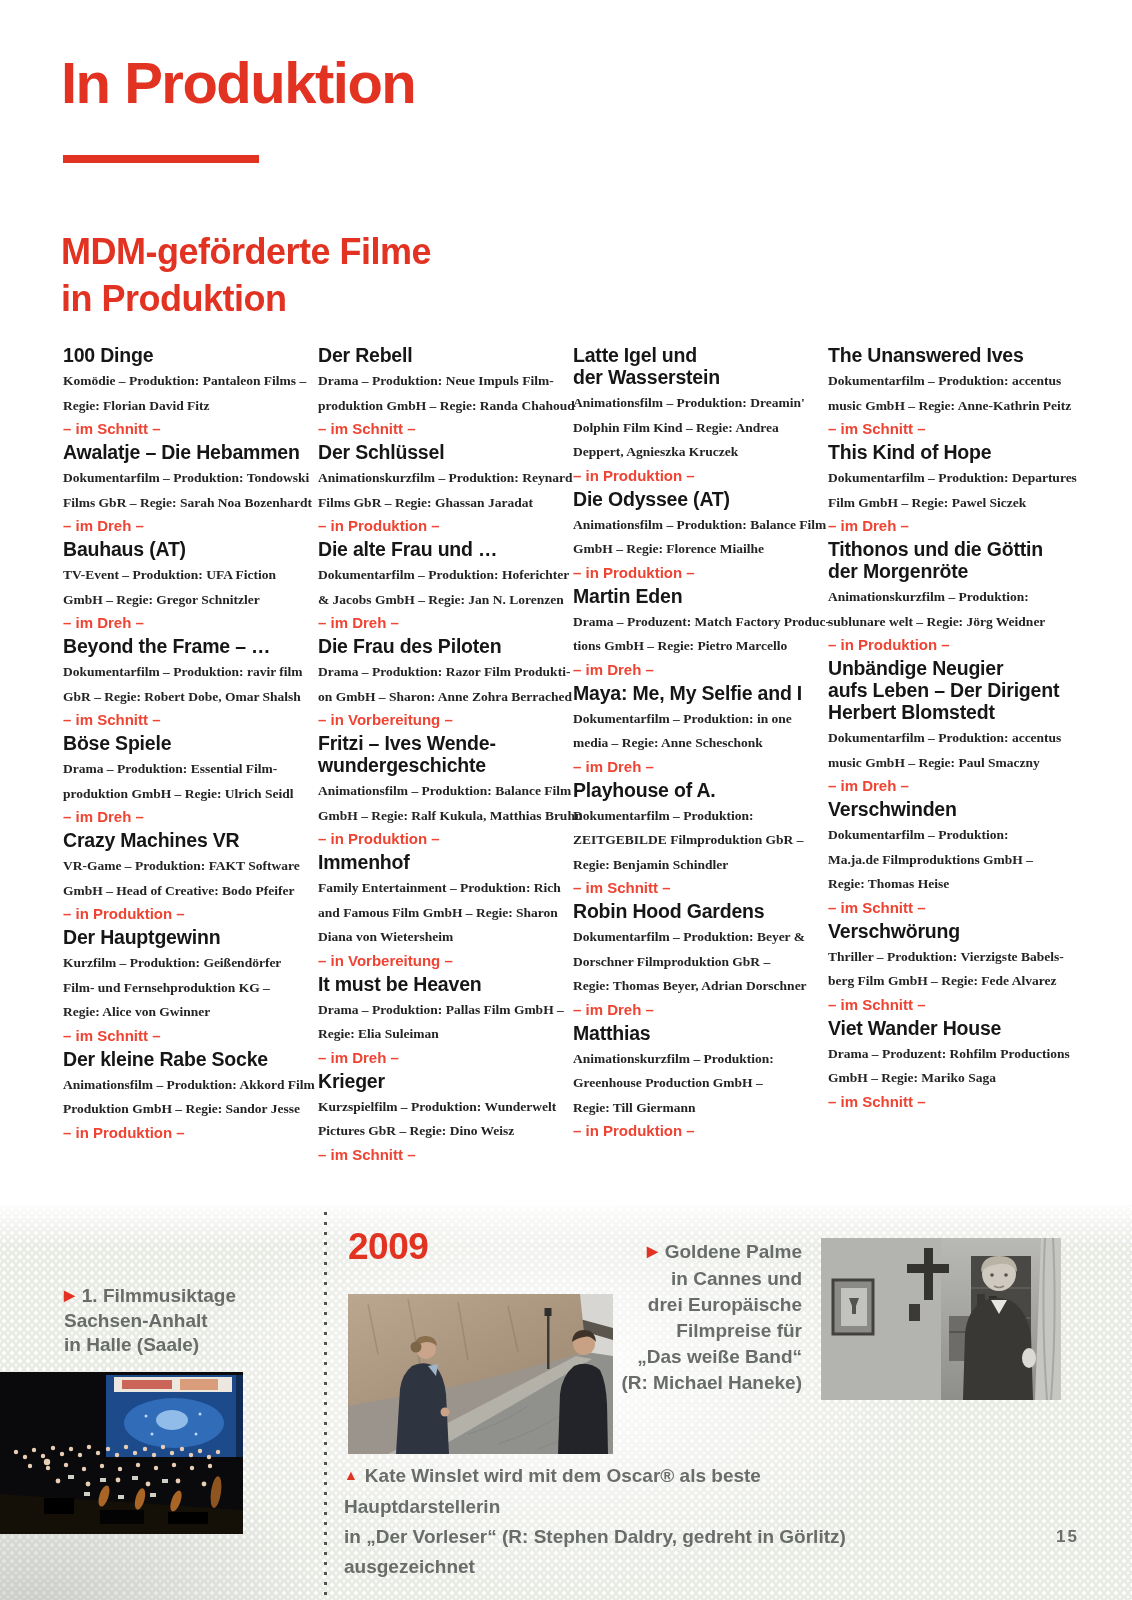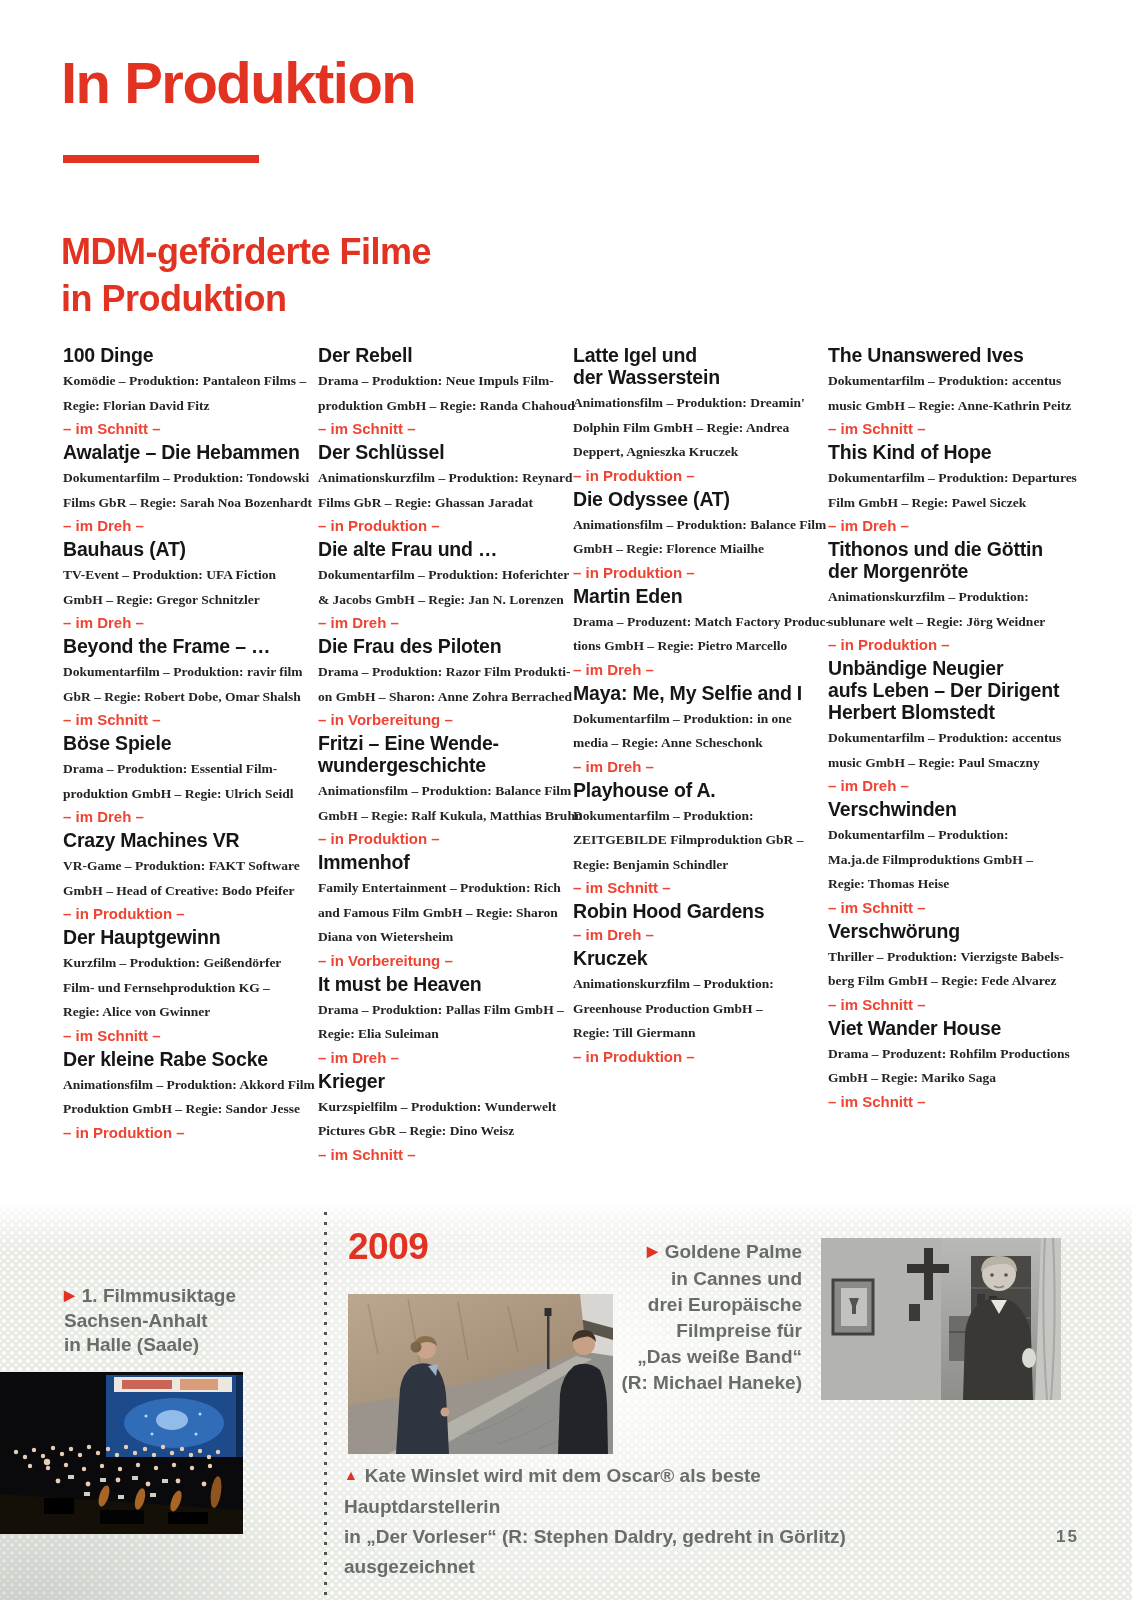--- a/index.html
+++ b/index.html
@@ -132,21 +132,21 @@
 &amp; Jacobs GmbH – Regie: Jan N. Lorenzen</p>
           <p class="f-status">– im Dreh –</p>
         </article>
         <article class="entry">
           <h3 class="f-title">Die Frau des Piloten</h3>
           <p class="f-info">Drama – Produktion: Razor Film Produkti-
 on GmbH – Sharon: Anne Zohra Berrached</p>
           <p class="f-status">– in Vorbereitung –</p>
         </article>
         <article class="entry">
-          <h3 class="f-title">Fritzi – Eine Wende-
+          <h3 class="f-title">Fritzi – Ives Wende-
 wundergeschichte</h3>
           <p class="f-info">Animationsfilm – Produktion: Balance Film
 GmbH – Regie: Ralf Kukula, Matthias Bruhn</p>
           <p class="f-status">– in Produktion –</p>
         </article>
         <article class="entry">
           <h3 class="f-title">Immenhof</h3>
           <p class="f-info">Family Entertainment – Produktion: Rich
 and Famous Film GmbH – Regie: Sharon
 Diana von Wietersheim</p>
@@ -163,21 +163,21 @@
           <p class="f-info">Kurzspielfilm – Produktion: Wunderwelt
 Pictures GbR – Regie: Dino Weisz</p>
           <p class="f-status">– im Schnitt –</p>
         </article>
       </div>
       <div class="films-col">
         <article class="entry">
           <h3 class="f-title">Latte Igel und
 der Wasserstein</h3>
           <p class="f-info">Animationsfilm – Produktion: Dreamin'
-Dolphin Film GmbH – Regie: Andrea
+Dolphin Film Kind – Regie: Andrea
 Deppert, Agnieszka Kruczek</p>
           <p class="f-status">– in Produktion –</p>
         </article>
         <article class="entry">
           <h3 class="f-title">Die Odyssee (AT)</h3>
           <p class="f-info">Animationsfilm – Produktion: Balance Film
 GmbH – Regie: Florence Miailhe</p>
           <p class="f-status">– in Produktion –</p>
         </article>
         <article class="entry">
@@ -194,24 +194,27 @@
         </article>
         <article class="entry">
           <h3 class="f-title">Playhouse of A.</h3>
           <p class="f-info">Dokumentarfilm – Produktion:
 ZEITGEBILDE Filmproduktion GbR –
 Regie: Benjamin Schindler</p>
           <p class="f-status">– im Schnitt –</p>
         </article>
         <article class="entry">
           <h3 class="f-title">Robin Hood Gardens</h3>
-          <p class="f-status">– im Dreh –</p>
-        </article>
-        <article class="entry">
-          <h3 class="f-title">Kruczek</h3>
+          <p class="f-info">Dokumentarfilm – Produktion: Beyer &amp;
+Dorschner Filmproduktion GbR –
+Regie: Thomas Beyer, Adrian Dorschner</p>
+          <p class="f-status">– im Dreh –</p>
+        </article>
+        <article class="entry">
+          <h3 class="f-title">Matthias</h3>
           <p class="f-info">Animationskurzfilm – Produktion:
 Greenhouse Production GmbH –
 Regie: Till Giermann</p>
           <p class="f-status">– in Produktion –</p>
         </article>
       </div>
       <div class="films-col">
         <article class="entry">
           <h3 class="f-title">The Unanswered Ives</h3>
           <p class="f-info">Dokumentarfilm – Produktion: accentus

